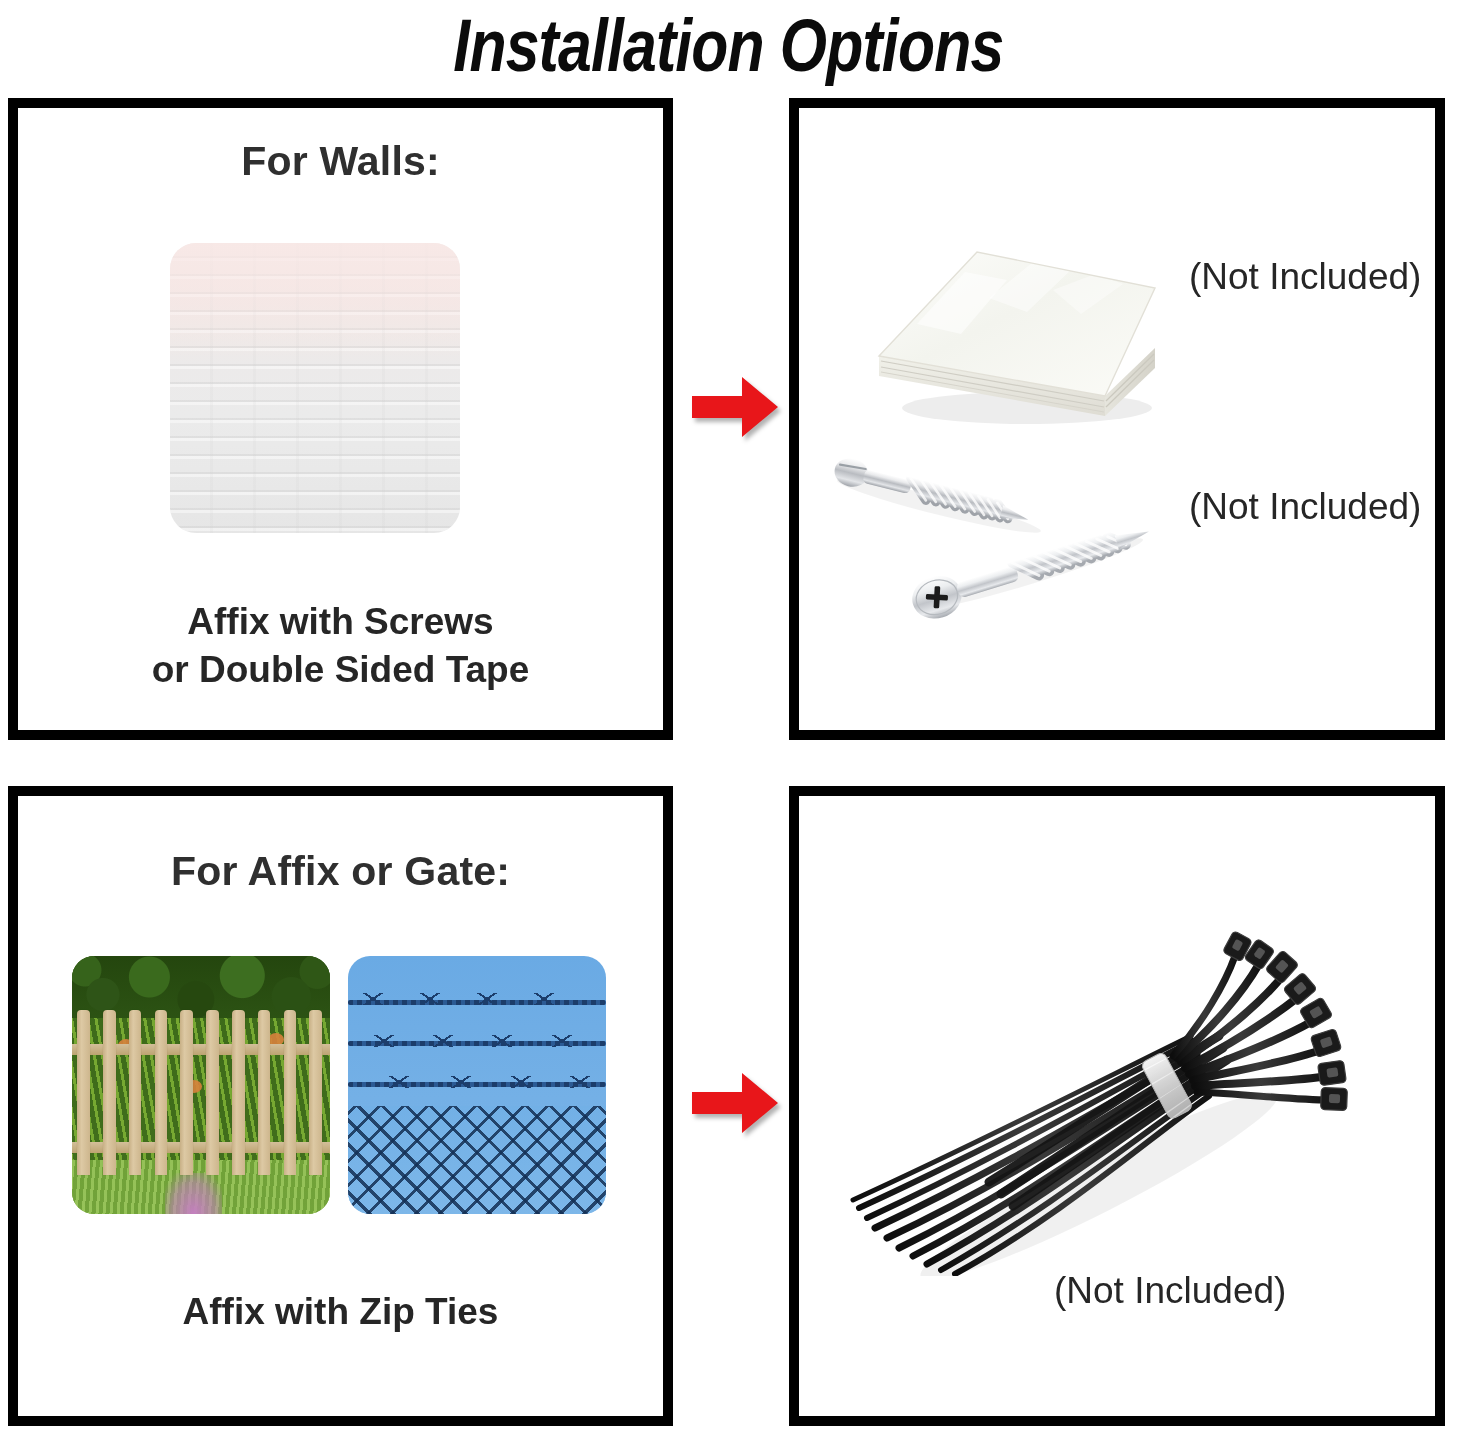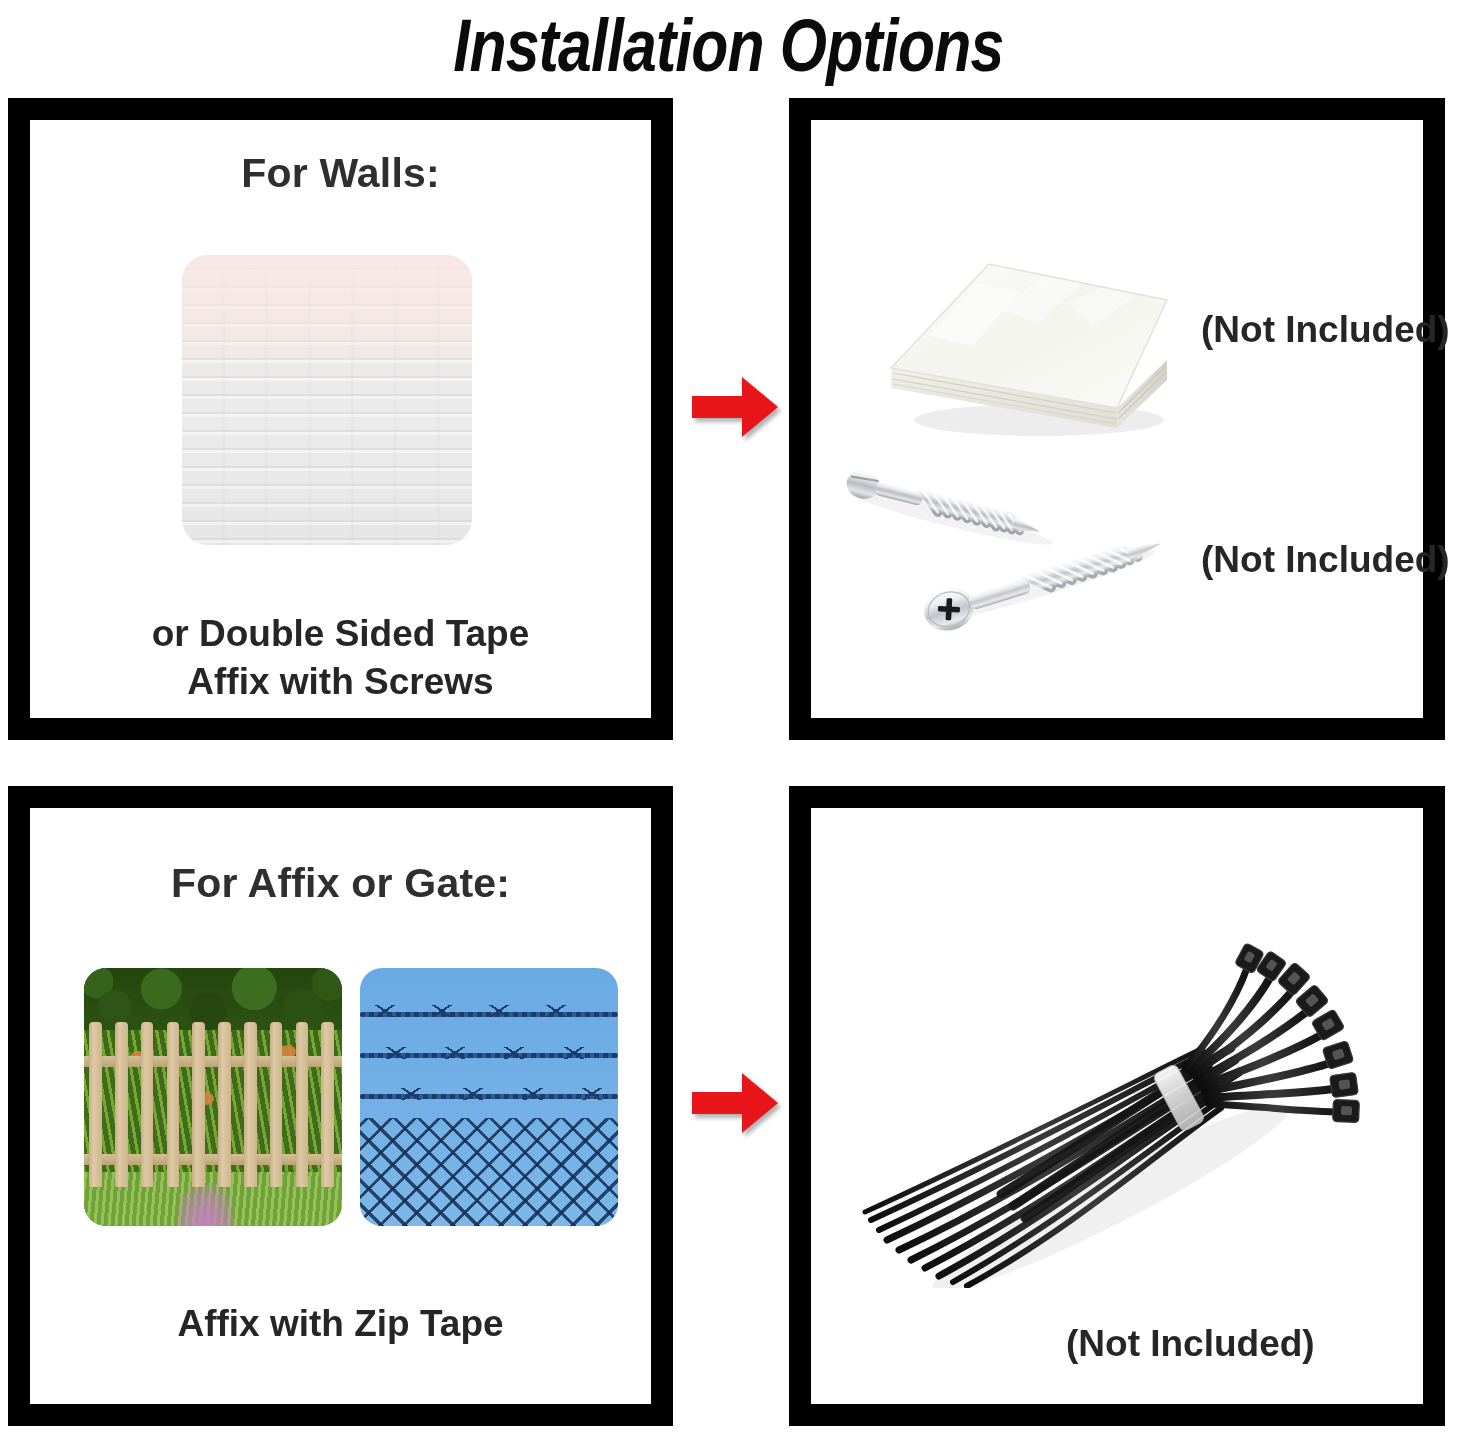--- a/index.html
+++ b/index.html
@@ -36,21 +36,21 @@
     transform-origin: center;
     white-space: nowrap;
     line-height: 1;
   }
 
   
   .panel {
     position: absolute;
     background: #000000;
     box-sizing: border-box;
-    padding: 22px;
+    padding: 10px;
   }
   .panel-inner {
     width: 100%;
     height: 100%;
     background: #ffffff;
     position: relative;
     box-sizing: border-box;
   }
 
   #panel-walls      { left: 8px;   top: 98px;  width: 665px;  height: 642px; }
@@ -71,25 +71,24 @@
     position: absolute;
     width: 100%;
     text-align: center;
     font-weight: bold;
     font-size: 37px;
     color: #262626;
     line-height: 1.30;
   }
   .not-included {
     position: absolute;
-    font-weight: bold;
+    font-weight: normal;
     font-size: 37px;
     color: #262626;
     white-space: nowrap;
-    margin-top: 41px;
   }
 
   
   .arrow {
     position: absolute;
     filter: drop-shadow(3px 4px 2px rgba(0,0,0,0.30));
   }
 
   
   .brick-swatch {
@@ -249,22 +248,22 @@
 
     <div class="panel-heading" style="top:30px;">For Walls:</div>
 
     <div class="brick-swatch" style="left:152px; top:135px; width:290px; height:290px;">
       <div class="courses"></div>
       <div class="mortar"></div>
       <div class="topwash"></div>
     </div>
 
     <div class="panel-caption" style="top:490px;">
+      <div>Affix with Screws</div>
       <div>or Double Sided Tape</div>
-      <div>Affix with Screws</div>
     </div>
 
   </div>
 </div>
 
 <svg class="arrow" style="left:690px; top:372px;" width="90" height="70" viewBox="0 0 90 70">
   <polygon points="2,24 52,24 52,5 88,35 52,65 52,46 2,46" fill="#e8161a"></polygon>
 </svg>
 
 <div class="panel" id="panel-wall-hw">
@@ -419,21 +418,21 @@
       <div class="barb" style="left:79%; top:30.5%;"></div>
       <div class="barb" style="left:16%; top:46.5%;"></div>
       <div class="barb" style="left:40%; top:46.5%;"></div>
       <div class="barb" style="left:63%; top:46.5%;"></div>
       <div class="barb" style="left:86%; top:46.5%;"></div>
       <div class="toprail" style="top:58%;"></div>
       <div class="mesh"></div>
     </div>
 
     <div class="panel-caption" style="top:492px;">
-      <div>Affix with Zip Tape</div>
+      <div>Affix with Zip Ties</div>
     </div>
 
   </div>
 </div>
 
 <svg class="arrow" style="left:690px; top:1068px;" width="90" height="70" viewBox="0 0 90 70">
   <polygon points="2,24 52,24 52,5 88,35 52,65 52,46 2,46" fill="#e8161a"></polygon>
 </svg>
 
 <div class="panel" id="panel-fence-hw">

